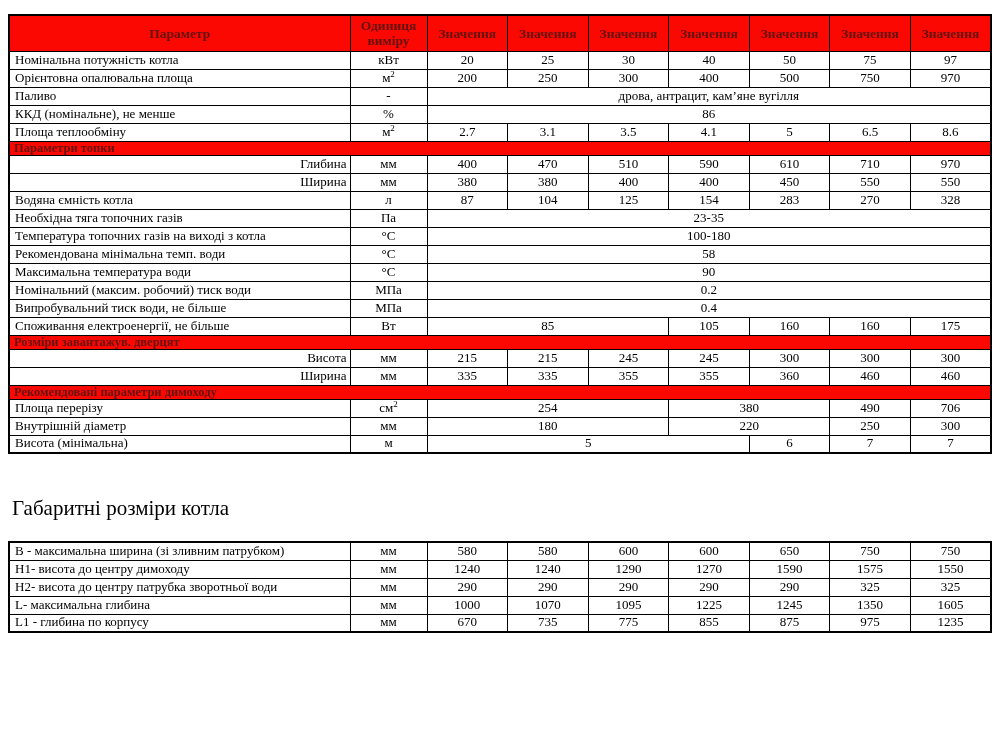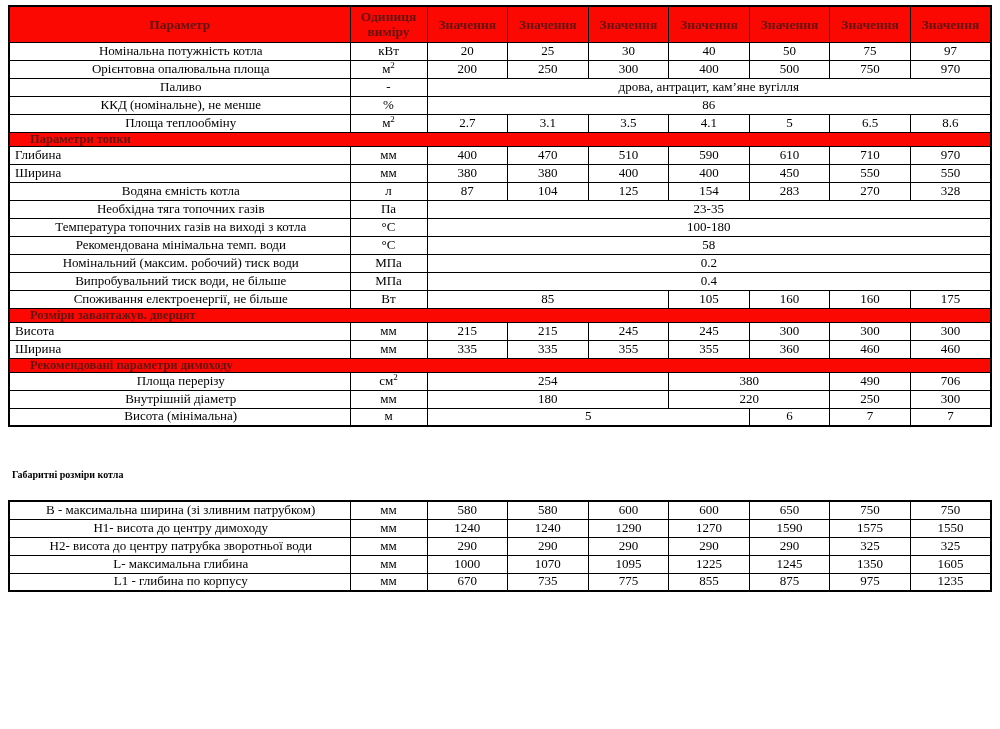--- a/index.html
+++ b/index.html
@@ -16,21 +16,21 @@
     background: #ffffff;
     overflow: hidden;
   }
   table.spec {
     border-collapse: collapse;
     table-layout: fixed;
     width: 984px;
     margin-left: 8px;
     border: 2px solid #000;
   }
-  table.spec.t1 { margin-top: 5px; }
+  table.spec.t1 { margin-top: 14px; }
   table.spec.t2 { margin-top: 20px; padding-left: 30px; }
   col.c-param { width: 341px; }
   col.c-unit  { width: 77px;  }
   th, td {
     border: 1px solid #000;
     font-size: 13px;
     line-height: 1.12;
     padding: 0 3px;
     overflow: hidden;
   }
@@ -46,29 +46,29 @@
   td { height: 18px; vertical-align: middle; }
   tr.tall td { height: 28px; }
   tr.section td {
     background: var(--red, #fb0802);
     color: var(--red-text, #641310);
     font-weight: bold;
     height: 13px;
     font-size: 12.5px;
     line-height: 13px;
     text-align: left;
-    padding: 0 20px;
-  }
-  td.param { text-align: center; padding-left: 5px; white-space: nowrap; }
-  td.param.center { text-align: left; }
+    padding: 0 4px;
+  }
+  td.param { text-align: left; padding-left: 5px; white-space: nowrap; }
+  td.param.center { text-align: right; }
   td.unit, td.val { text-align: center; white-space: nowrap; }
   sup { font-size: 9px; line-height: 0; }
   .subtitle {
-    font-weight: bold;
-    font-size: 10px;
+    font-weight: normal;
+    font-size: 21px;
     margin: 42px 0 8px 12px;
   }
 </style>
 </head>
 <body>
 
 <div class="page">
 
   <table class="spec t1">
     <colgroup>
@@ -184,20 +184,25 @@
           <td class="param">Температура топочних газів на виході з котла</td>
           <td class="unit">°С</td>
           <td class="val" colspan="7">100-180</td>
         </tr>
         <tr>
           <td class="param">Рекомендована мінімальна темп. води</td>
           <td class="unit">°С</td>
           <td class="val" colspan="7">58</td>
         </tr>
         <tr>
+          <td class="param">Максимальна температура води</td>
+          <td class="unit">°С</td>
+          <td class="val" colspan="7">90</td>
+        </tr>
+        <tr>
           <td class="param">Номінальний (максим. робочий) тиск води</td>
           <td class="unit">МПа</td>
           <td class="val" colspan="7">0.2</td>
         </tr>
         <tr>
           <td class="param">Випробувальний тиск води, не більше</td>
           <td class="unit">МПа</td>
           <td class="val" colspan="7">0.4</td>
         </tr>
         <tr>

